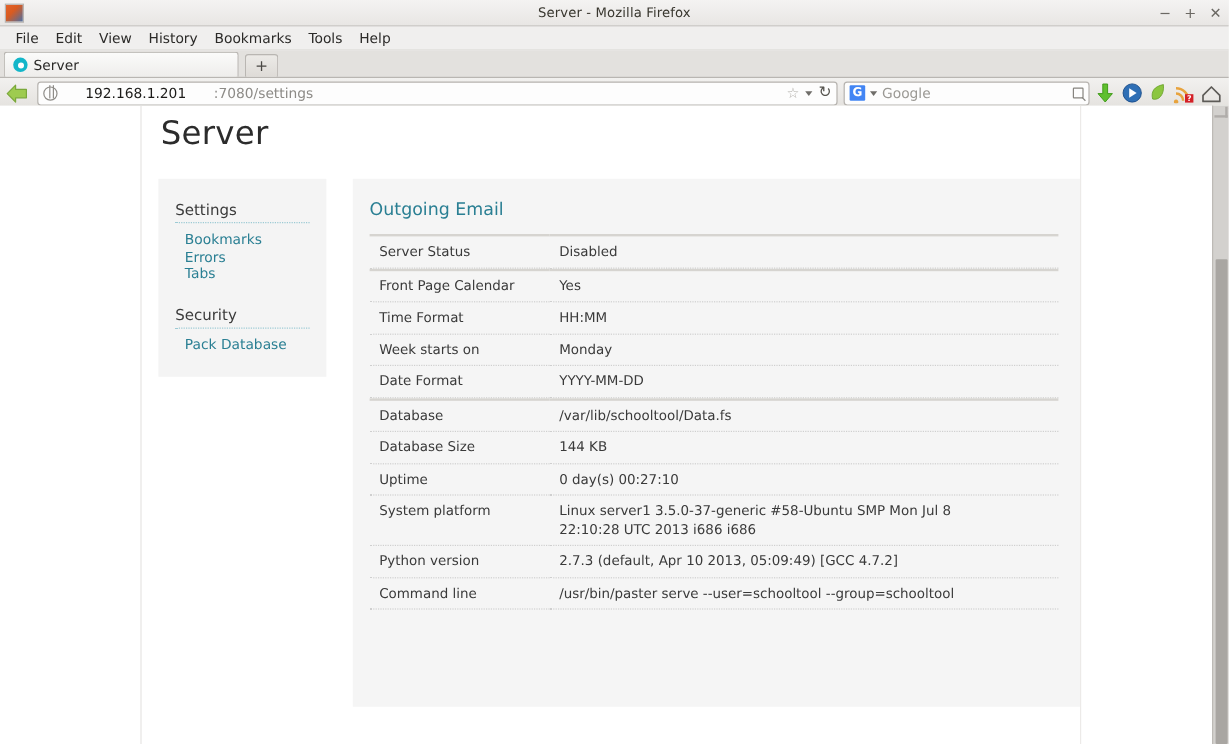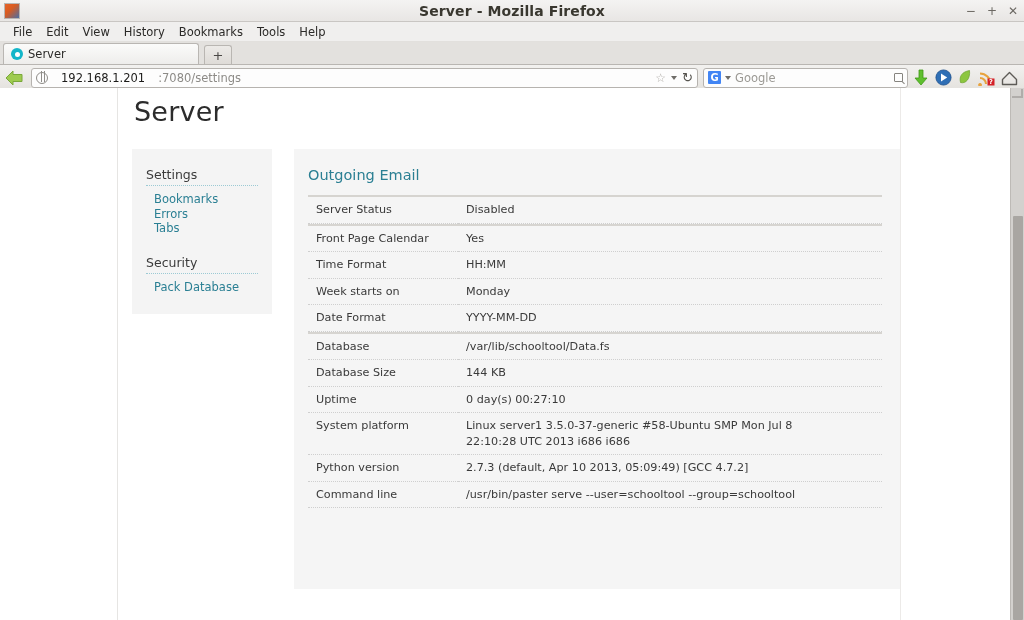--- a/index.html
+++ b/index.html
@@ -21,21 +21,21 @@
     position: relative;
   }
   .app-icon {
     width: 16px; height: 16px; margin-left: 4px;
     background: linear-gradient(135deg,#e4632a 0%, #d95b20 40%, #4a6fa5 100%);
     border: 1px solid #b8b5b2;
     flex: none;
   }
   .win-title {
     position: absolute; left: 0; right: 0; text-align: center;
-    font-size: 14px; font-weight: bold; color: #39372f;
+    font-size: 11px; font-weight: normal; color: #39372f;
     letter-spacing: .1px;
   }
   .win-buttons {
     position: absolute; right: 6px; top: 0; height: 22px;
     display: flex; align-items: center; gap: 11px;
     font-size: 12px; color: #6b6863; line-height: 1;
   }
   .win-buttons span { cursor: default; }
 
   .menubar {
@@ -84,21 +84,21 @@
     height: 26px; background: linear-gradient(to bottom,#f2f1ef,#e4e2de);
     display: flex; align-items: center; gap: 5px;
     padding: 0 4px;
     border-bottom: 1px solid #b9b6b2;
   }
   .back-arrow { width: 22px; height: 22px; flex: none; }
   .urlbar {
     flex: 1 1 auto; height: 20px;
     background: #fdfdfd; border: 1px solid #b6b3af;
     border-radius: 3px;
-    display: flex; align-items: center; gap: 13px;
+    display: flex; align-items: center; gap: 23px;
     padding: 0 4px;
     font-size: 11.5px; color: #2b2a28;
   }
   .globe-ic {
     width: 12px; height: 12px; border-radius: 50%;
     border: 1.4px solid #8f8d89; flex: none; position: relative;
   }
   .globe-ic::before {
     content:""; position:absolute; left: 4px; top:-1.4px;
     width: 2.4px; height:11.2px; border-left:1.2px solid #8f8d89; border-right:1.2px solid #8f8d89;

